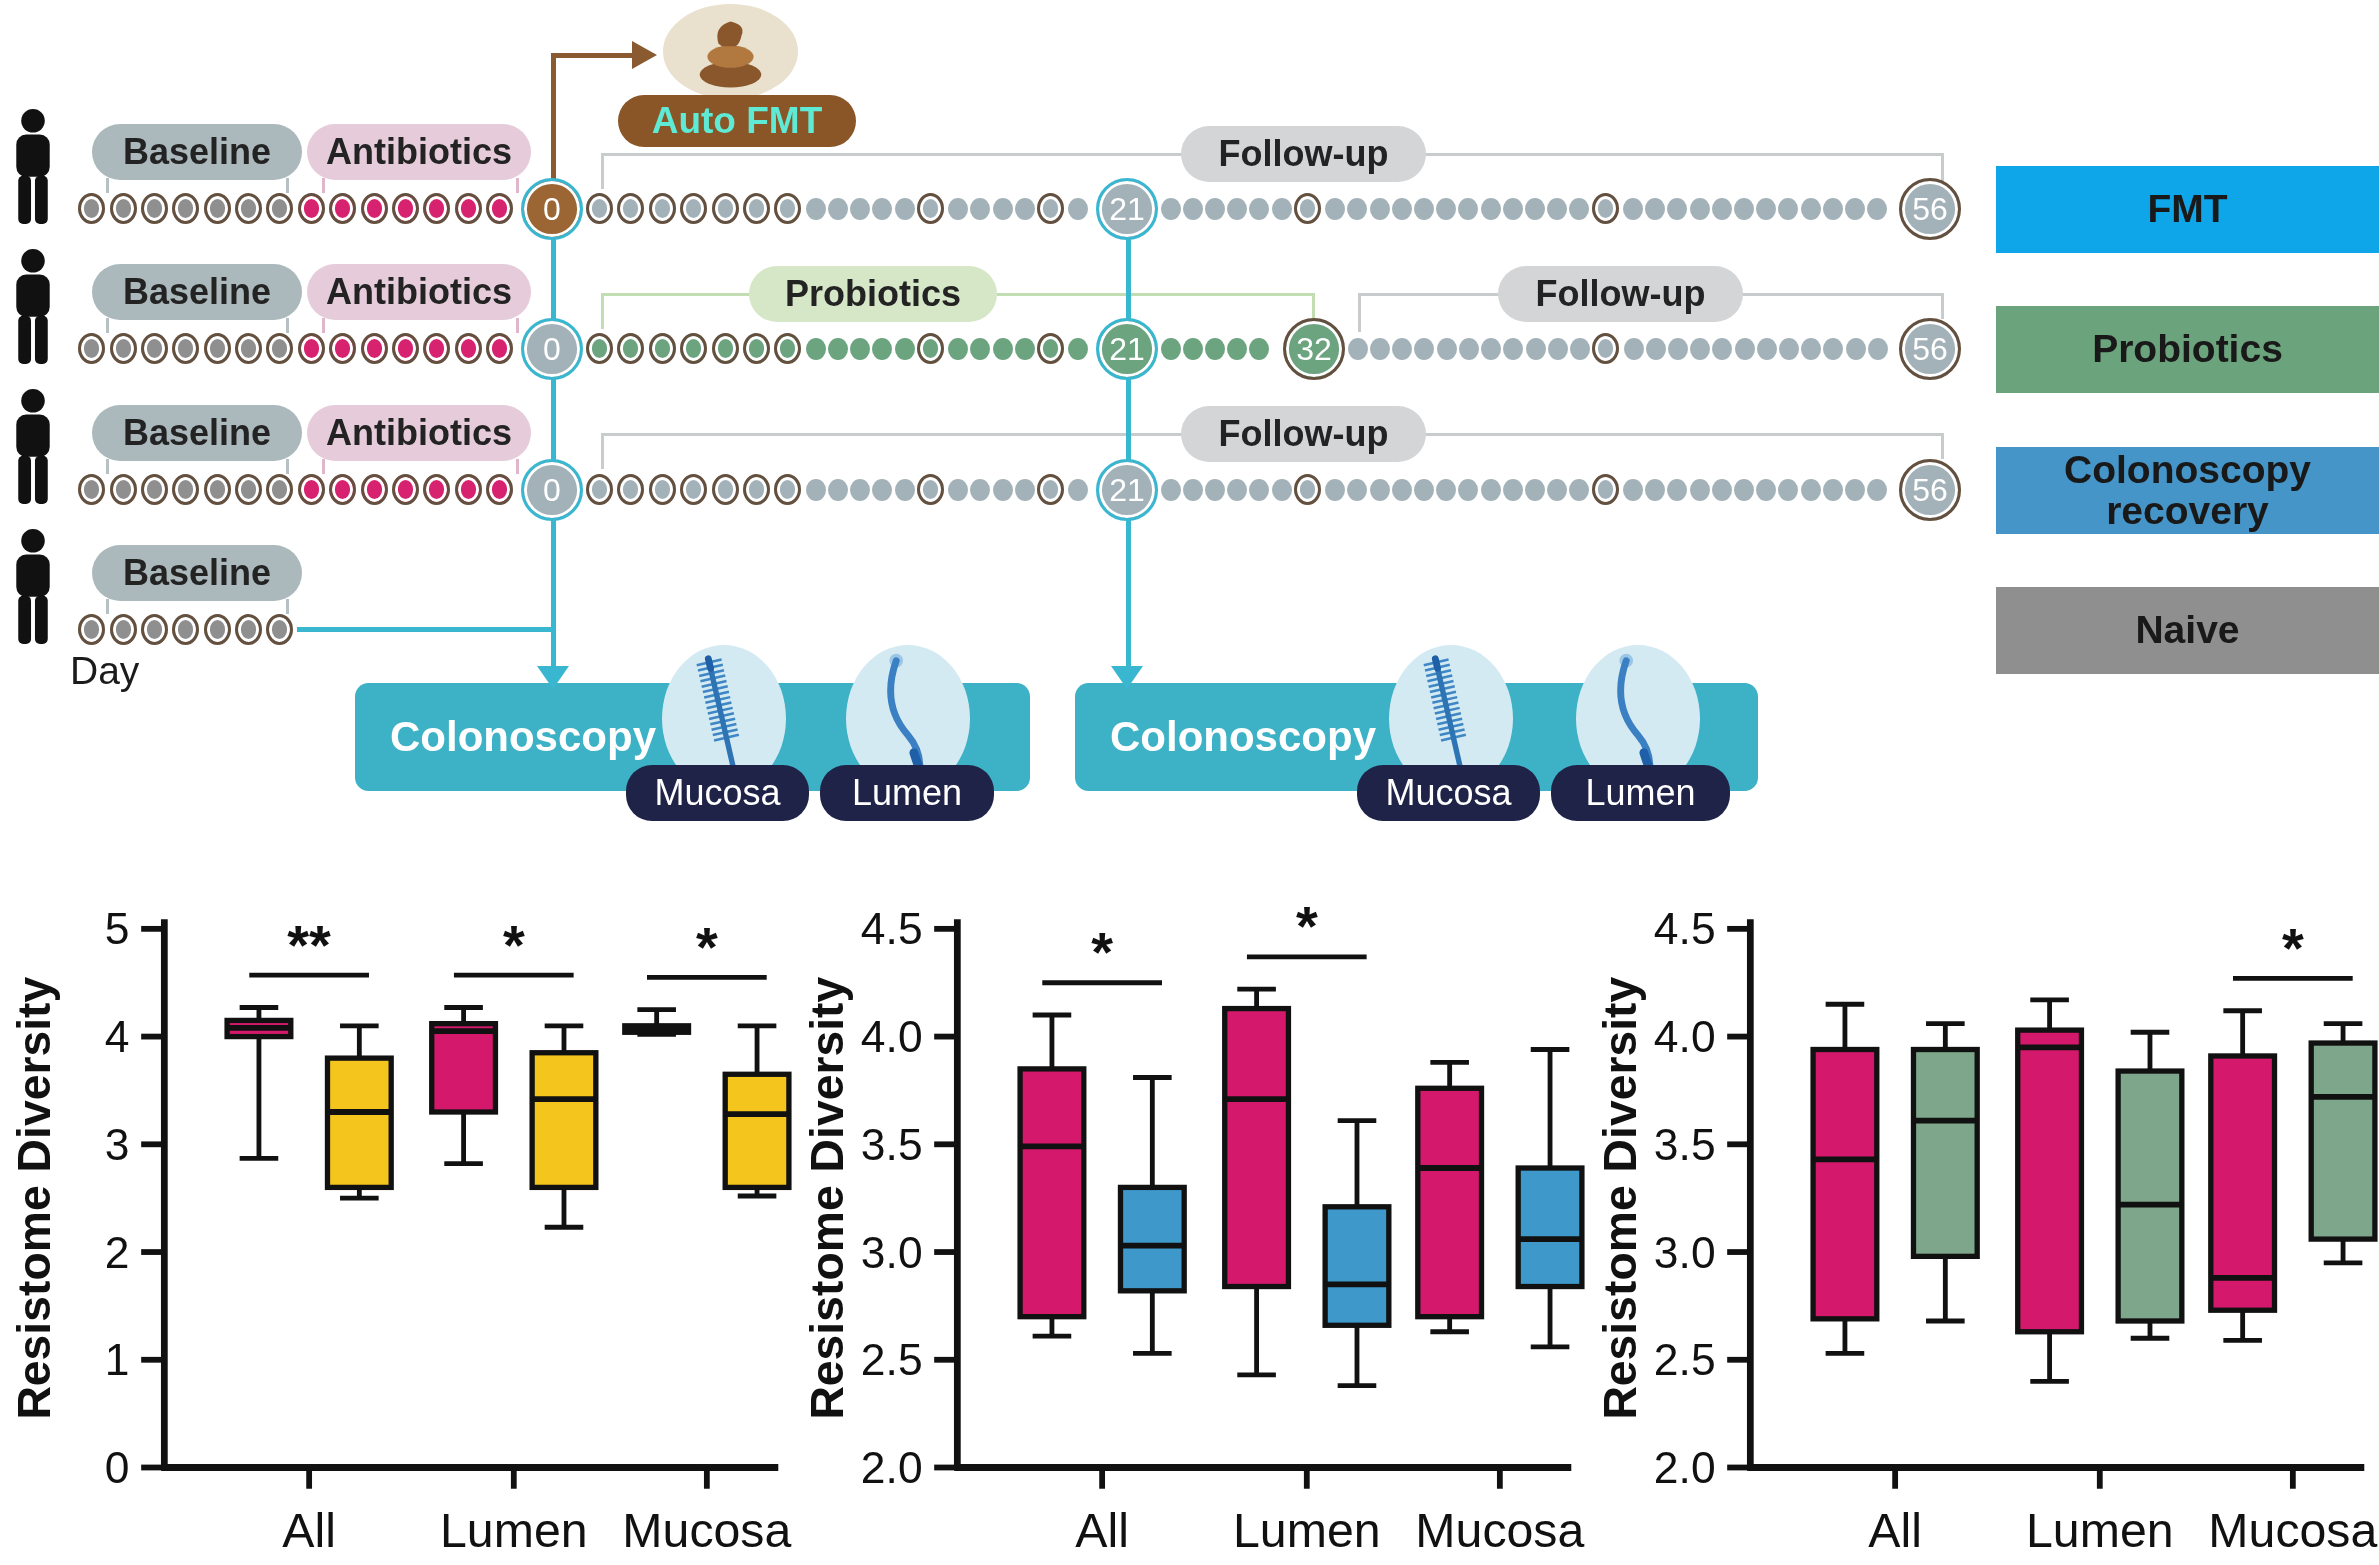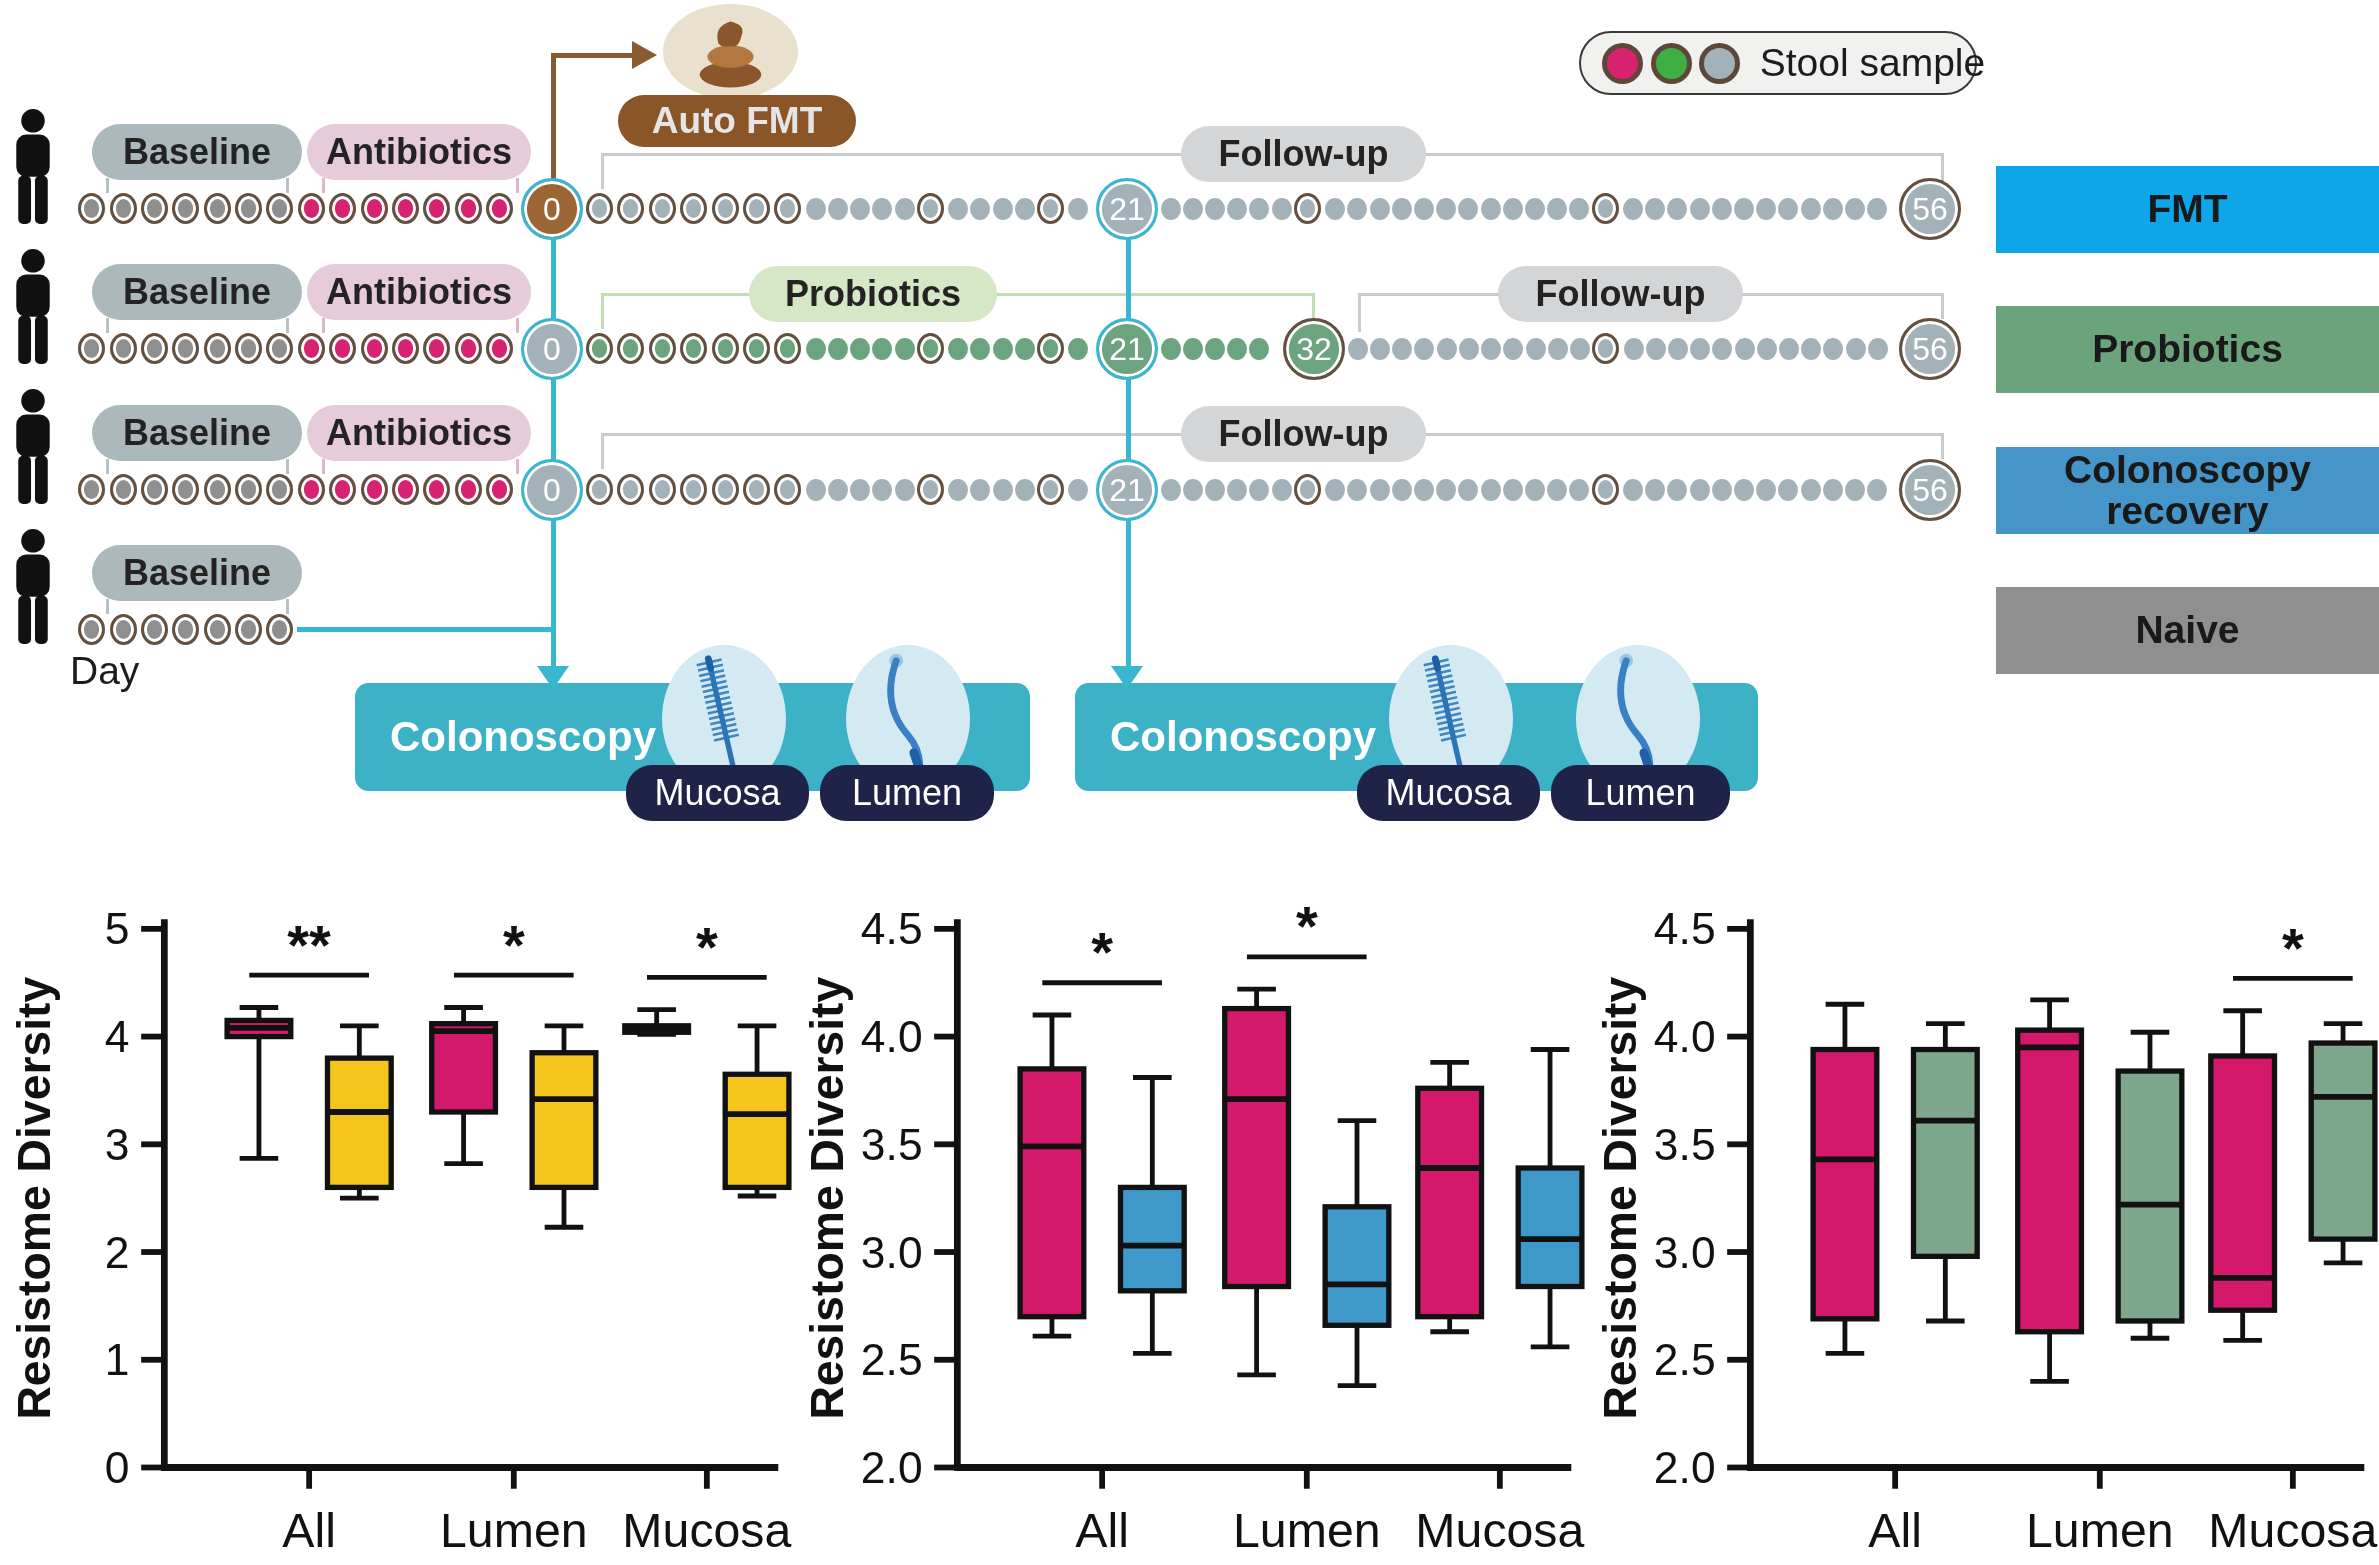--- a/index.html
+++ b/index.html
@@ -30,21 +30,21 @@
   .stool-label{font-size:39px;color:#1c1c1c;margin-left:9.7px;white-space:nowrap;}
   .glegend-item{position:absolute;left:1996px;width:383px;height:87px;display:flex;align-items:center;justify-content:center;
         text-align:center;font-weight:bold;font-size:39px;color:#191919;line-height:1.05;z-index:8;}
   .colon-box{position:absolute;top:683px;height:108px;background:#3db1c5;border-radius:13.5px;color:#fff;font-weight:bold;
         font-size:42px;display:flex;align-items:center;padding-left:35px;box-sizing:border-box;z-index:4;}
   .site-ellipse{position:absolute;top:645px;width:124px;height:147px;background:#d4eaf3;border-radius:50%;z-index:5;}
   .site-pill{position:absolute;top:765px;height:56px;background:#1f2348;border-radius:26px;color:#fff;font-size:36px;
         display:flex;align-items:center;justify-content:center;z-index:6;}
   .autofmt-ellipse{position:absolute;left:663px;top:3.9px;width:135px;height:95px;background:#e9e0cd;border-radius:50%;z-index:4;
         display:flex;align-items:center;justify-content:center;}
-  .autofmt-pill{position:absolute;left:618px;top:95px;width:238px;height:52px;background:#8a5527;border-radius:26px;color:#e5e5e5;
+  .autofmt-pill{position:absolute;left:618px;top:95px;width:238px;height:52px;background:#8a5527;border-radius:26px;color:#5eead4;
         font-weight:bold;font-size:37px;display:flex;align-items:center;justify-content:center;z-index:5;}
   .day-label{position:absolute;left:70px;top:649px;font-size:39px;color:#1b1b1b;z-index:4;}
   .stem{position:absolute;width:2.9px;height:15.4px;z-index:2;}
   #charts{position:absolute;left:0;top:869px;width:2379px;height:696px;display:flex;z-index:2;}
   .chart{width:793px;height:696px;flex:0 0 auto;}
 </style>
 </head>
 <body>
 
 <div id="stage">
@@ -102,28 +102,20 @@
 
   <div class="autofmt-ellipse">
     <svg width="89" height="77" viewBox="0 0 100 90">
       <ellipse cx="50" cy="72" rx="36" ry="15" fill="#8a562b"></ellipse>
       <ellipse cx="50" cy="51" rx="27" ry="13" fill="#b1793f"></ellipse>
       <path d="M36 36 Q30 16 50 10 Q68 14 63 26 Q61 36 56 39 L40 39 Z" fill="#8a562b"></path>
     </svg>
   </div>
   <div class="autofmt-pill">Auto FMT</div>
 
-  <div class="stool-legend">
-    <span id="stool-swatches" style="display:flex;gap:7.7px">
-        <span class="stool-swatch" style="background: rgb(215, 34, 111);"></span>
-        <span class="stool-swatch" style="background: rgb(63, 174, 68);"></span>
-        <span class="stool-swatch" style="background: rgb(163, 178, 184);"></span>
-      </span>
-    <span class="stool-label">Stool sample</span>
-  </div>
 
   <div id="group-legend">
       <div class="glegend-item" style="top: 166px; background: #0ea5e9;">FMT</div>
       <div class="glegend-item" style="top: 306px; background: rgb(107, 163, 125);">Probiotics</div>
       <div class="glegend-item" style="top: 447px; background: rgb(69, 149, 200);">Colonoscopy recovery</div>
       <div class="glegend-item" style="top: 587px; background: rgb(143, 143, 143);">Naive</div>
     </div>
 
   <div class="pill bl" style="left:92px;top:124px;width:210px">Baseline</div>
   <div class="pill ab" style="left:307px;top:124px;width:224px">Antibiotics</div>

